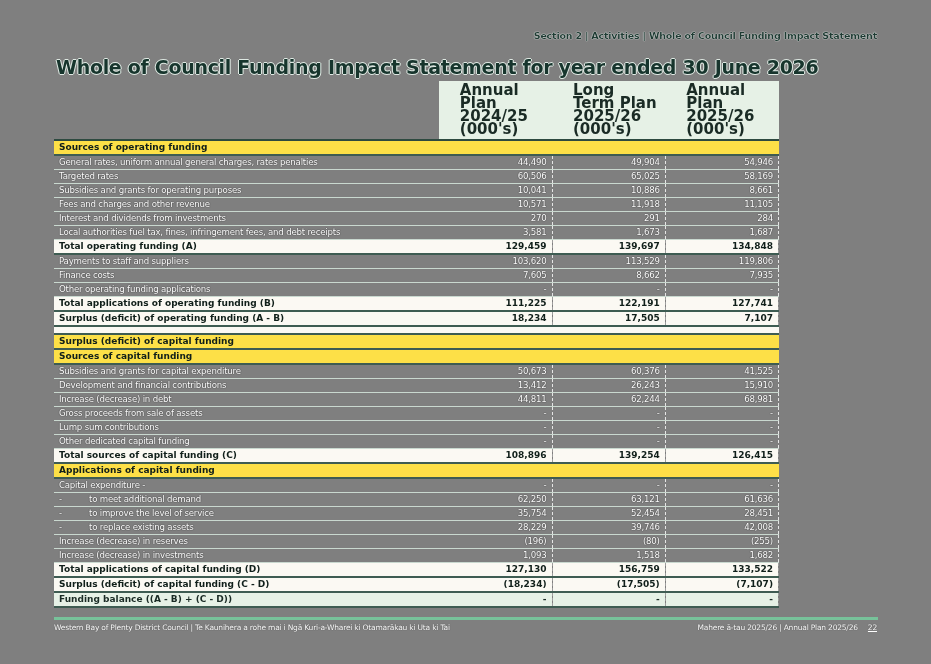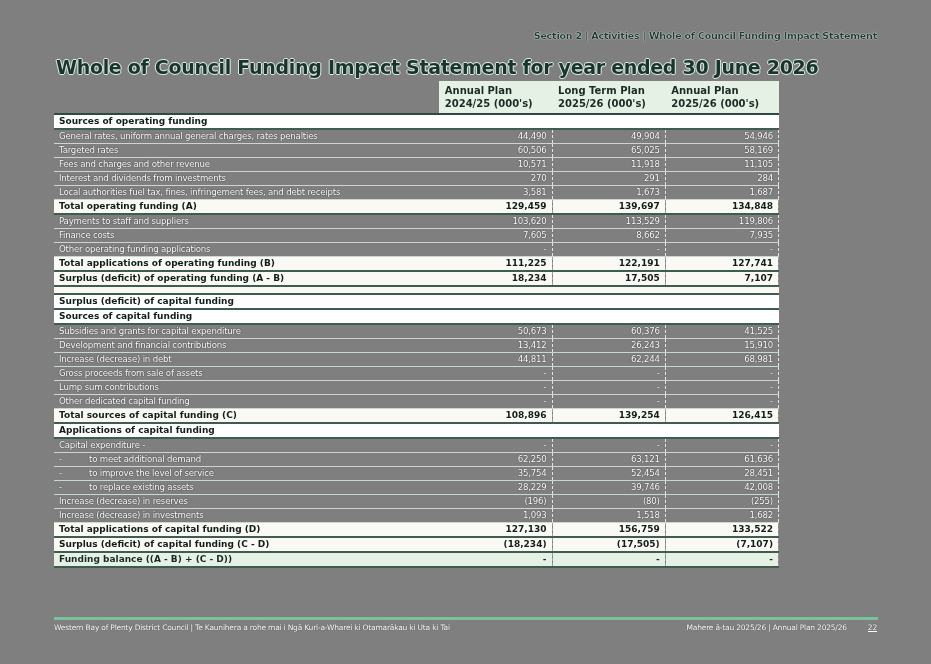--- a/index.html
+++ b/index.html
@@ -19,27 +19,27 @@
     text-shadow: 1px 0 0 #dfe9e3, -1px 0 0 #dfe9e3, 0 1px 0 #dfe9e3, 0 -1px 0 #dfe9e3;
   }
   table.fis {
     position: absolute; top: 81px; left: 54px; width: 725px;
     border-collapse: collapse; font-size: 9px; table-layout: fixed;
   }
   table.fis col.c-label { width: 384px; }
   table.fis col.c-val { width: 113px; }
   .hdr-row th {
     background: #e6f1e6; color: #1a2b25; text-align: left; font-weight: bold;
-    padding: 3px 6px 3px 6px; font-size: 10px; line-height: 13px; vertical-align: top;
+    padding: 3px 6px 3px 21px; font-size: 15px; line-height: 13px; vertical-align: top;
     border-bottom: 2px solid #2d4a40;
   }
   .hdr-row th.blank { background: transparent; border-bottom: 2px solid #2d4a40; }
   td { height: 13px; padding: 0 5px; line-height: 13px; white-space: nowrap; overflow: hidden; }
   tr.section td {
-    background: #ffffff; font-weight: bold; border-bottom: 2px solid #3e5c52; color: #101f1a;
+    background: #fde047; font-weight: bold; border-bottom: 2px solid #3e5c52; color: #101f1a;
   }
   tr.item td {
     background: #7f7f7f; color: #ffffff; border-bottom: 1.5px solid #c9d8cf;
     text-shadow: 0 0 1px #3a3a3a, 0 0 1px #3a3a3a;
     font-size: 8.6px; letter-spacing: -0.2px;
   }
   tr.item td.val { text-align: right; border-right: 1px dashed #e6e6e6; }
   tr.item td.val:last-child { border-right: 1px dashed #e6e6e6; }
   tr.total td {
     background: #fbf9f3; font-weight: bold; border-bottom: 2px solid #3e5c52; color: #101f1a;
@@ -54,21 +54,21 @@
     position: absolute; top: 617px; left: 54px; width: 824px; height: 3px; background: #77c29a;
   }
   .footer-left {
     position: absolute; top: 623px; left: 54px; font-size: 7.5px; color: #ffffff;
     text-shadow: 0 0 1px #333; letter-spacing: -0.2px;
   }
   .footer-right {
     position: absolute; top: 623px; right: 54px; font-size: 7.5px; color: #ffffff;
     text-shadow: 0 0 1px #333; letter-spacing: -0.2px;
   }
-  .footer-right .pg { margin-left: 21px; text-decoration: underline; }
+  .footer-right .pg { margin-left: 10px; text-decoration: underline; }
 </style>
 </head>
 <body>
 
 <div class="breadcrumb">Section 2 | Activities | Whole of Council Funding Impact Statement</div>
 <div class="page-title">Whole of Council Funding Impact Statement for year ended 30 June 2026</div>
 
 <table class="fis">
   <colgroup>
     <col class="c-label">
@@ -103,20 +103,26 @@
         <td class="val">49,904</td>
         <td class="val">54,946</td>
       </tr>
       <tr class="item">
         <td>Targeted rates</td>
         <td class="val">60,506</td>
         <td class="val">65,025</td>
         <td class="val">58,169</td>
       </tr>
       <tr class="item">
+        <td>Subsidies and grants for operating purposes</td>
+        <td class="val">10,041</td>
+        <td class="val">10,886</td>
+        <td class="val">8,661</td>
+      </tr>
+      <tr class="item">
         <td>Fees and charges and other revenue</td>
         <td class="val">10,571</td>
         <td class="val">11,918</td>
         <td class="val">11,105</td>
       </tr>
       <tr class="item">
         <td>Interest and dividends from investments</td>
         <td class="val">270</td>
         <td class="val">291</td>
         <td class="val">284</td>

